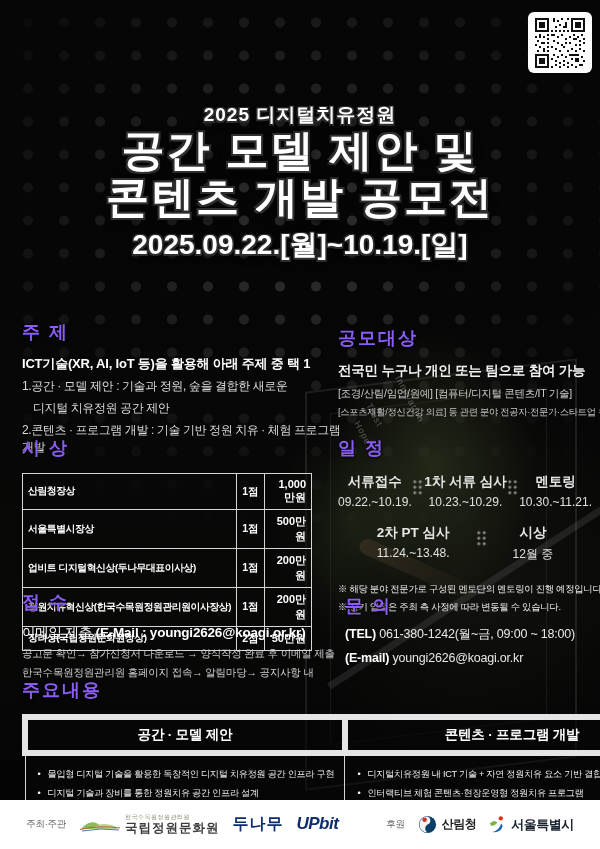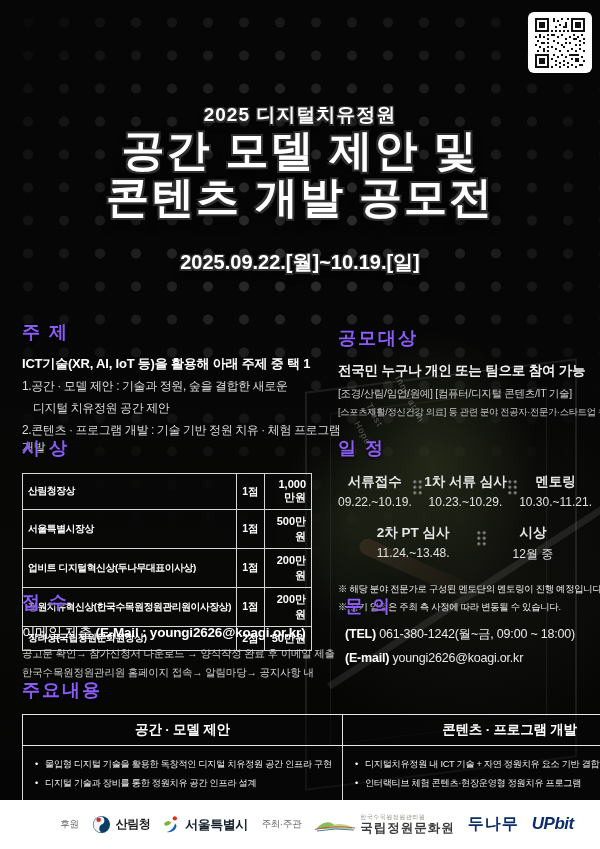--- a/index.html
+++ b/index.html
@@ -41,21 +41,21 @@
     display:flex;align-items:center;justify-content:center;}
   .qr svg{width:52px;height:50px;}
 
   
   .badge{position:absolute;left:0;right:0;top:102px;text-align:center;font-size:19px;font-weight:800;
     letter-spacing:1px;color:#fff;
     text-shadow:-1.5px -1.5px 0 #2d2d2d,1.5px -1.5px 0 #2d2d2d,-1.5px 1.5px 0 #2d2d2d,1.5px 1.5px 0 #2d2d2d,0 4px 7px rgba(0,0,0,.9);}
   .title{position:absolute;left:0;right:0;top:127px;text-align:center;font-weight:900;font-size:43px;
     line-height:1.1;letter-spacing:2px;color:#fff;
     text-shadow:-2px -2px 0 #2e2e2e,2px -2px 0 #2e2e2e,-2px 2px 0 #2e2e2e,2px 2px 0 #2e2e2e,0 7px 12px rgba(0,0,0,.95);}
-  .dates{position:absolute;left:0;right:0;top:249px;text-align:center;font-size:20px;font-weight:800;color:#fff;
+  .dates{position:absolute;left:0;right:0;top:226px;text-align:center;font-size:28px;font-weight:800;color:#fff;
     text-shadow:-1.5px -1.5px 0 #2d2d2d,1.5px -1.5px 0 #2d2d2d,-1.5px 1.5px 0 #2d2d2d,1.5px 1.5px 0 #2d2d2d,0 4px 7px rgba(0,0,0,.9);}
 
   
   .sec{position:absolute;}
   .sec-title{color:#8b5cf6;font-weight:800;font-size:18px;letter-spacing:2px;text-shadow:0 1px 3px #000;}
   #topic{left:22px;top:320px;width:322px;}
   #eligibility{left:338px;top:326px;width:248px;}
   #awards{left:22px;top:436px;width:290px;}
   #schedule{left:338px;top:436px;width:254px;}
   #apply{left:22px;top:590px;width:335px;}
@@ -86,21 +86,21 @@
   .sched-notes{margin-top:17px;font-size:9.4px;color:#ededed;line-height:1.9;letter-spacing:-0.3px;white-space:nowrap;}
 
   .apply-lead{margin-top:10px;font-size:13.5px;color:#fff;letter-spacing:-0.2px;white-space:nowrap;}
   .apply-lead b{font-weight:800;}
   .apply-line{margin-top:5px;font-size:10.5px;color:#cfcfcf;letter-spacing:-0.2px;white-space:nowrap;}
 
   .contact-line{margin-top:8px;font-size:12.5px;color:#e8e8e8;white-space:nowrap;letter-spacing:-0.2px;}
   .contact-line b{color:#fff;font-weight:800;}
 
   table.details{margin-top:12px;width:100%;border-collapse:collapse;}
-  table.details th{border:1px solid #e5e5e5;background:rgba(8,8,8,.55);color:#fff;font-size:13.5px;font-weight:800;
+  table.details th{border:6px solid #e5e5e5;background:rgba(8,8,8,.55);color:#fff;font-size:13.5px;font-weight:800;
     padding:6px 4px;letter-spacing:-0.2px;}
   table.details td{border:1px solid #d6d6d6;background:rgba(8,8,8,.45);vertical-align:top;padding:9px 10px 10px 12px;width:50%;}
   .bullet{position:relative;padding-left:10px;font-size:9.2px;color:#eee;letter-spacing:-0.3px;line-height:2.05;white-space:nowrap;}
   .bullet::before{content:"•";position:absolute;left:0;color:#fff;}
 
   
   .footer{position:absolute;left:0;right:0;bottom:0;height:49px;background:#fff;
     display:flex;align-items:center;justify-content:center;gap:14px;}
   .f-label{font-size:9.5px;color:#666;letter-spacing:-0.3px;}
   .f-group{display:flex;align-items:center;gap:13px;}
@@ -351,50 +351,50 @@
           <td>
             <div class="bullet">디지털치유정원 내 ICT 기술 + 자연 정원치유 요소 기반 결합형 프로그램 개발</div>
             <div class="bullet">인터랙티브 체험 콘텐츠·현장운영형 정원치유 프로그램</div>
           </td>
         </tr>
       </tbody>
     </table>
   </div>
 
   <div class="footer">
-    <div class="f-group gap-right">
-      <span class="f-label">후원</span>
-      <div class="sponsor">
-        <svg width="19" height="19" viewBox="0 0 20 20">
-          <circle cx="10" cy="10" r="9" fill="#0b3d66"></circle>
-          <path d="M10 1.5 A8.5 8.5 0 0 0 10 18.5 A5 5 0 0 1 10 10 A4.5 4.5 0 0 0 10 1.5 Z" fill="#fff" opacity="0.95"></path>
-          <circle cx="7" cy="5" r="2.4" fill="#c8372d"></circle>
-        </svg>
-        <span class="sp-name">산림청</span>
-      </div>
-      <div class="sponsor">
-        <svg width="17" height="19" viewBox="0 0 18 20">
-          <circle cx="12.5" cy="3.5" r="2.3" fill="#e0301e"></circle>
-          <path d="M1 9 Q5 4 9 8 Q6 12 2 11 Z" fill="#7cb342"></path>
-          <path d="M4 18 Q10 17 13 9 Q16 12 12 16 Q8 19 4 18 Z" fill="#1c64b0"></path>
-        </svg>
-        <span class="seoul-name">서울특별시</span>
-      </div>
-    </div>
     <div class="f-group">
       <span class="f-label">주최·주관</span>
       <div class="org">
         <svg width="42" height="20" viewBox="0 0 42 20">
           <path d="M2 15 Q13 2 24 14 L24 15 Z" fill="#7ab648" opacity="0.9"></path>
           <path d="M12 15 Q23 6 38 13 L38 15 Z" fill="#b6cf7f" opacity="0.9"></path>
           <path d="M1 15.5 Q20 11 41 14" stroke="#c9553c" stroke-width="1" fill="none"></path>
           <path d="M3 17 Q22 13.5 40 16" stroke="#4a79b1" stroke-width="1" fill="none"></path>
         </svg>
         <div class="org-txt">
           <span class="org-small">한국수목원정원관리원</span>
           <span class="org-name">국립정원문화원</span>
         </div>
       </div>
       <span class="dunamu">두나무</span>
       <span class="upbit">UPbit</span>
     </div>
+    <div class="f-group gap-right">
+      <span class="f-label">후원</span>
+      <div class="sponsor">
+        <svg width="19" height="19" viewBox="0 0 20 20">
+          <circle cx="10" cy="10" r="9" fill="#0b3d66"></circle>
+          <path d="M10 1.5 A8.5 8.5 0 0 0 10 18.5 A5 5 0 0 1 10 10 A4.5 4.5 0 0 0 10 1.5 Z" fill="#fff" opacity="0.95"></path>
+          <circle cx="7" cy="5" r="2.4" fill="#c8372d"></circle>
+        </svg>
+        <span class="sp-name">산림청</span>
+      </div>
+      <div class="sponsor">
+        <svg width="17" height="19" viewBox="0 0 18 20">
+          <circle cx="12.5" cy="3.5" r="2.3" fill="#e0301e"></circle>
+          <path d="M1 9 Q5 4 9 8 Q6 12 2 11 Z" fill="#7cb342"></path>
+          <path d="M4 18 Q10 17 13 9 Q16 12 12 16 Q8 19 4 18 Z" fill="#1c64b0"></path>
+        </svg>
+        <span class="seoul-name">서울특별시</span>
+      </div>
+    </div>
   </div>
 </div>
 
 </body></html>

